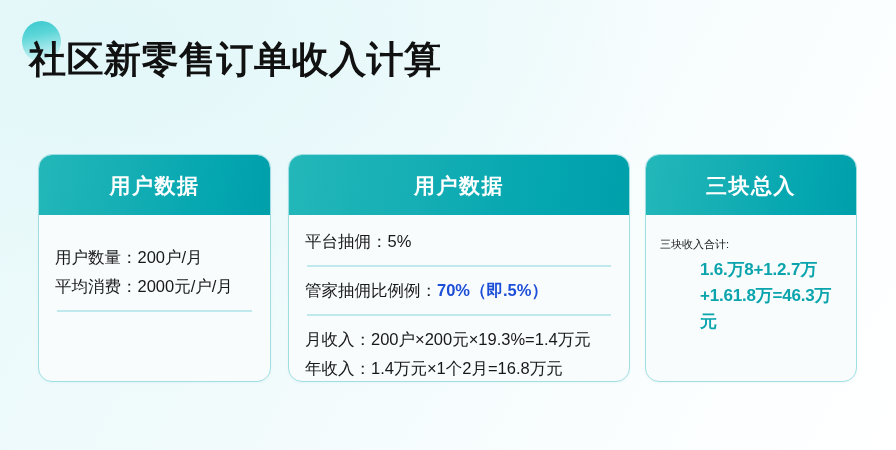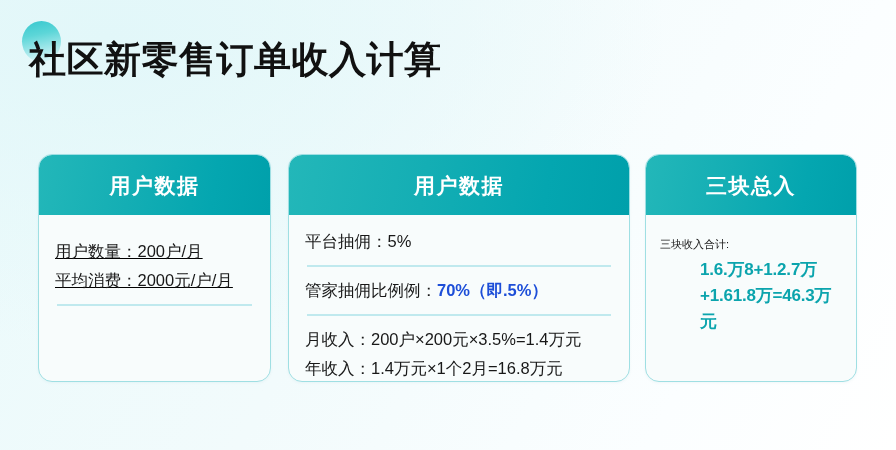--- a/index.html
+++ b/index.html
@@ -119,21 +119,21 @@
     height: 0;
     border-top: 2px solid #c0e9ee;
     margin: 9px 2px 9px 2px;
   }
 
   
   #card-user-data {
     left: 38px;
     width: 233px;
   }
-  #card-user-data .card-body { padding-top: 22px; text-decoration: underline; }
+  #card-user-data .card-body { padding-top: 28px; }
   #card-user-data .row { font-size: 16.5px; line-height: 29px; }
 
   
   #card-commission {
     left: 288px;
     width: 342px;
   }
   #card-commission .card-body { padding-top: 12px; }
   #card-commission .row { font-size: 16.5px; line-height: 29px; }
 
@@ -179,21 +179,21 @@
 
     <div class="card" id="card-commission">
       <div class="card-head">
         <div class="card-head-title">用户数据</div>
       </div>
       <div class="card-body">
         <div class="row">平台抽佣：5%</div>
         <div class="divider"></div>
         <div class="row"><span>管家抽佣比例例：</span><span class="hl">70%（即.5%）</span></div>
         <div class="divider"></div>
-        <div class="row">月收入：200户×200元×3.5%=1.4万元</div>
+        <div class="row">月收入：200户×200元×19.3%=1.4万元</div>
         <div class="row">年收入：1.4万元×1个2月=16.8万元</div>
       </div>
     </div>
 
     <div class="card" id="card-total">
       <div class="card-head">
         <div class="card-head-title">三块总入</div>
       </div>
       <div class="card-body">
         <div class="row">三块收入合计:</div>

